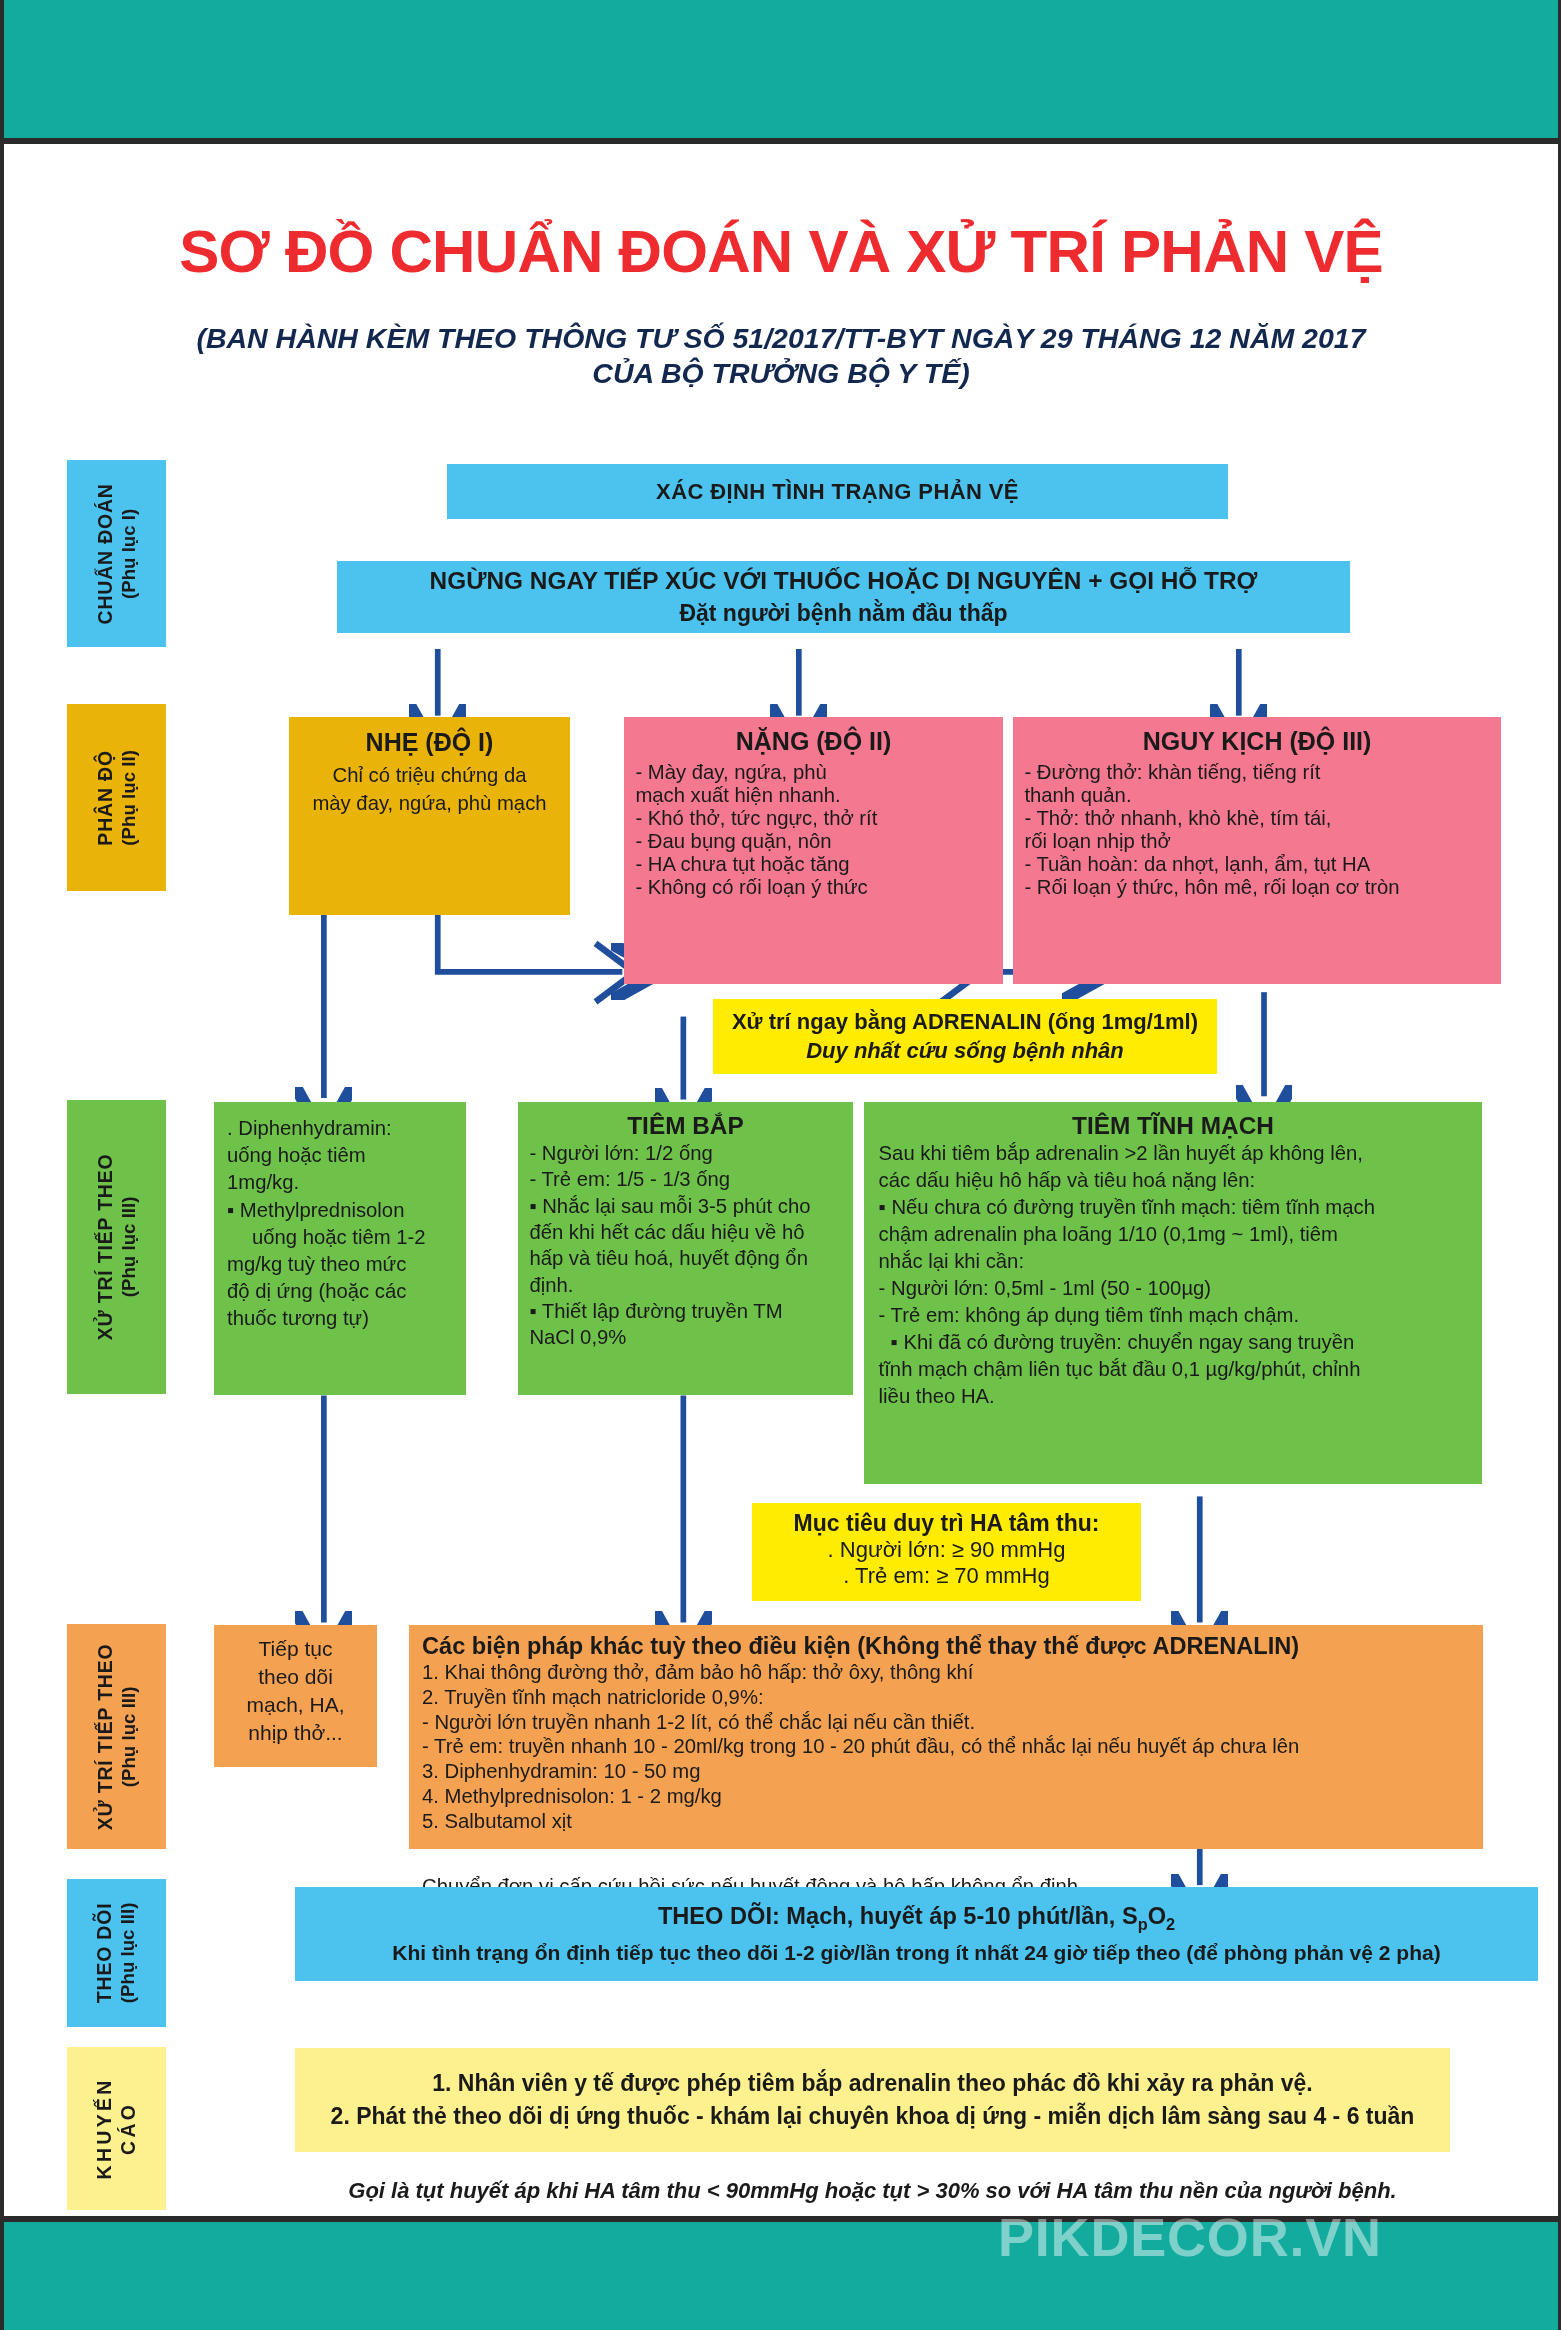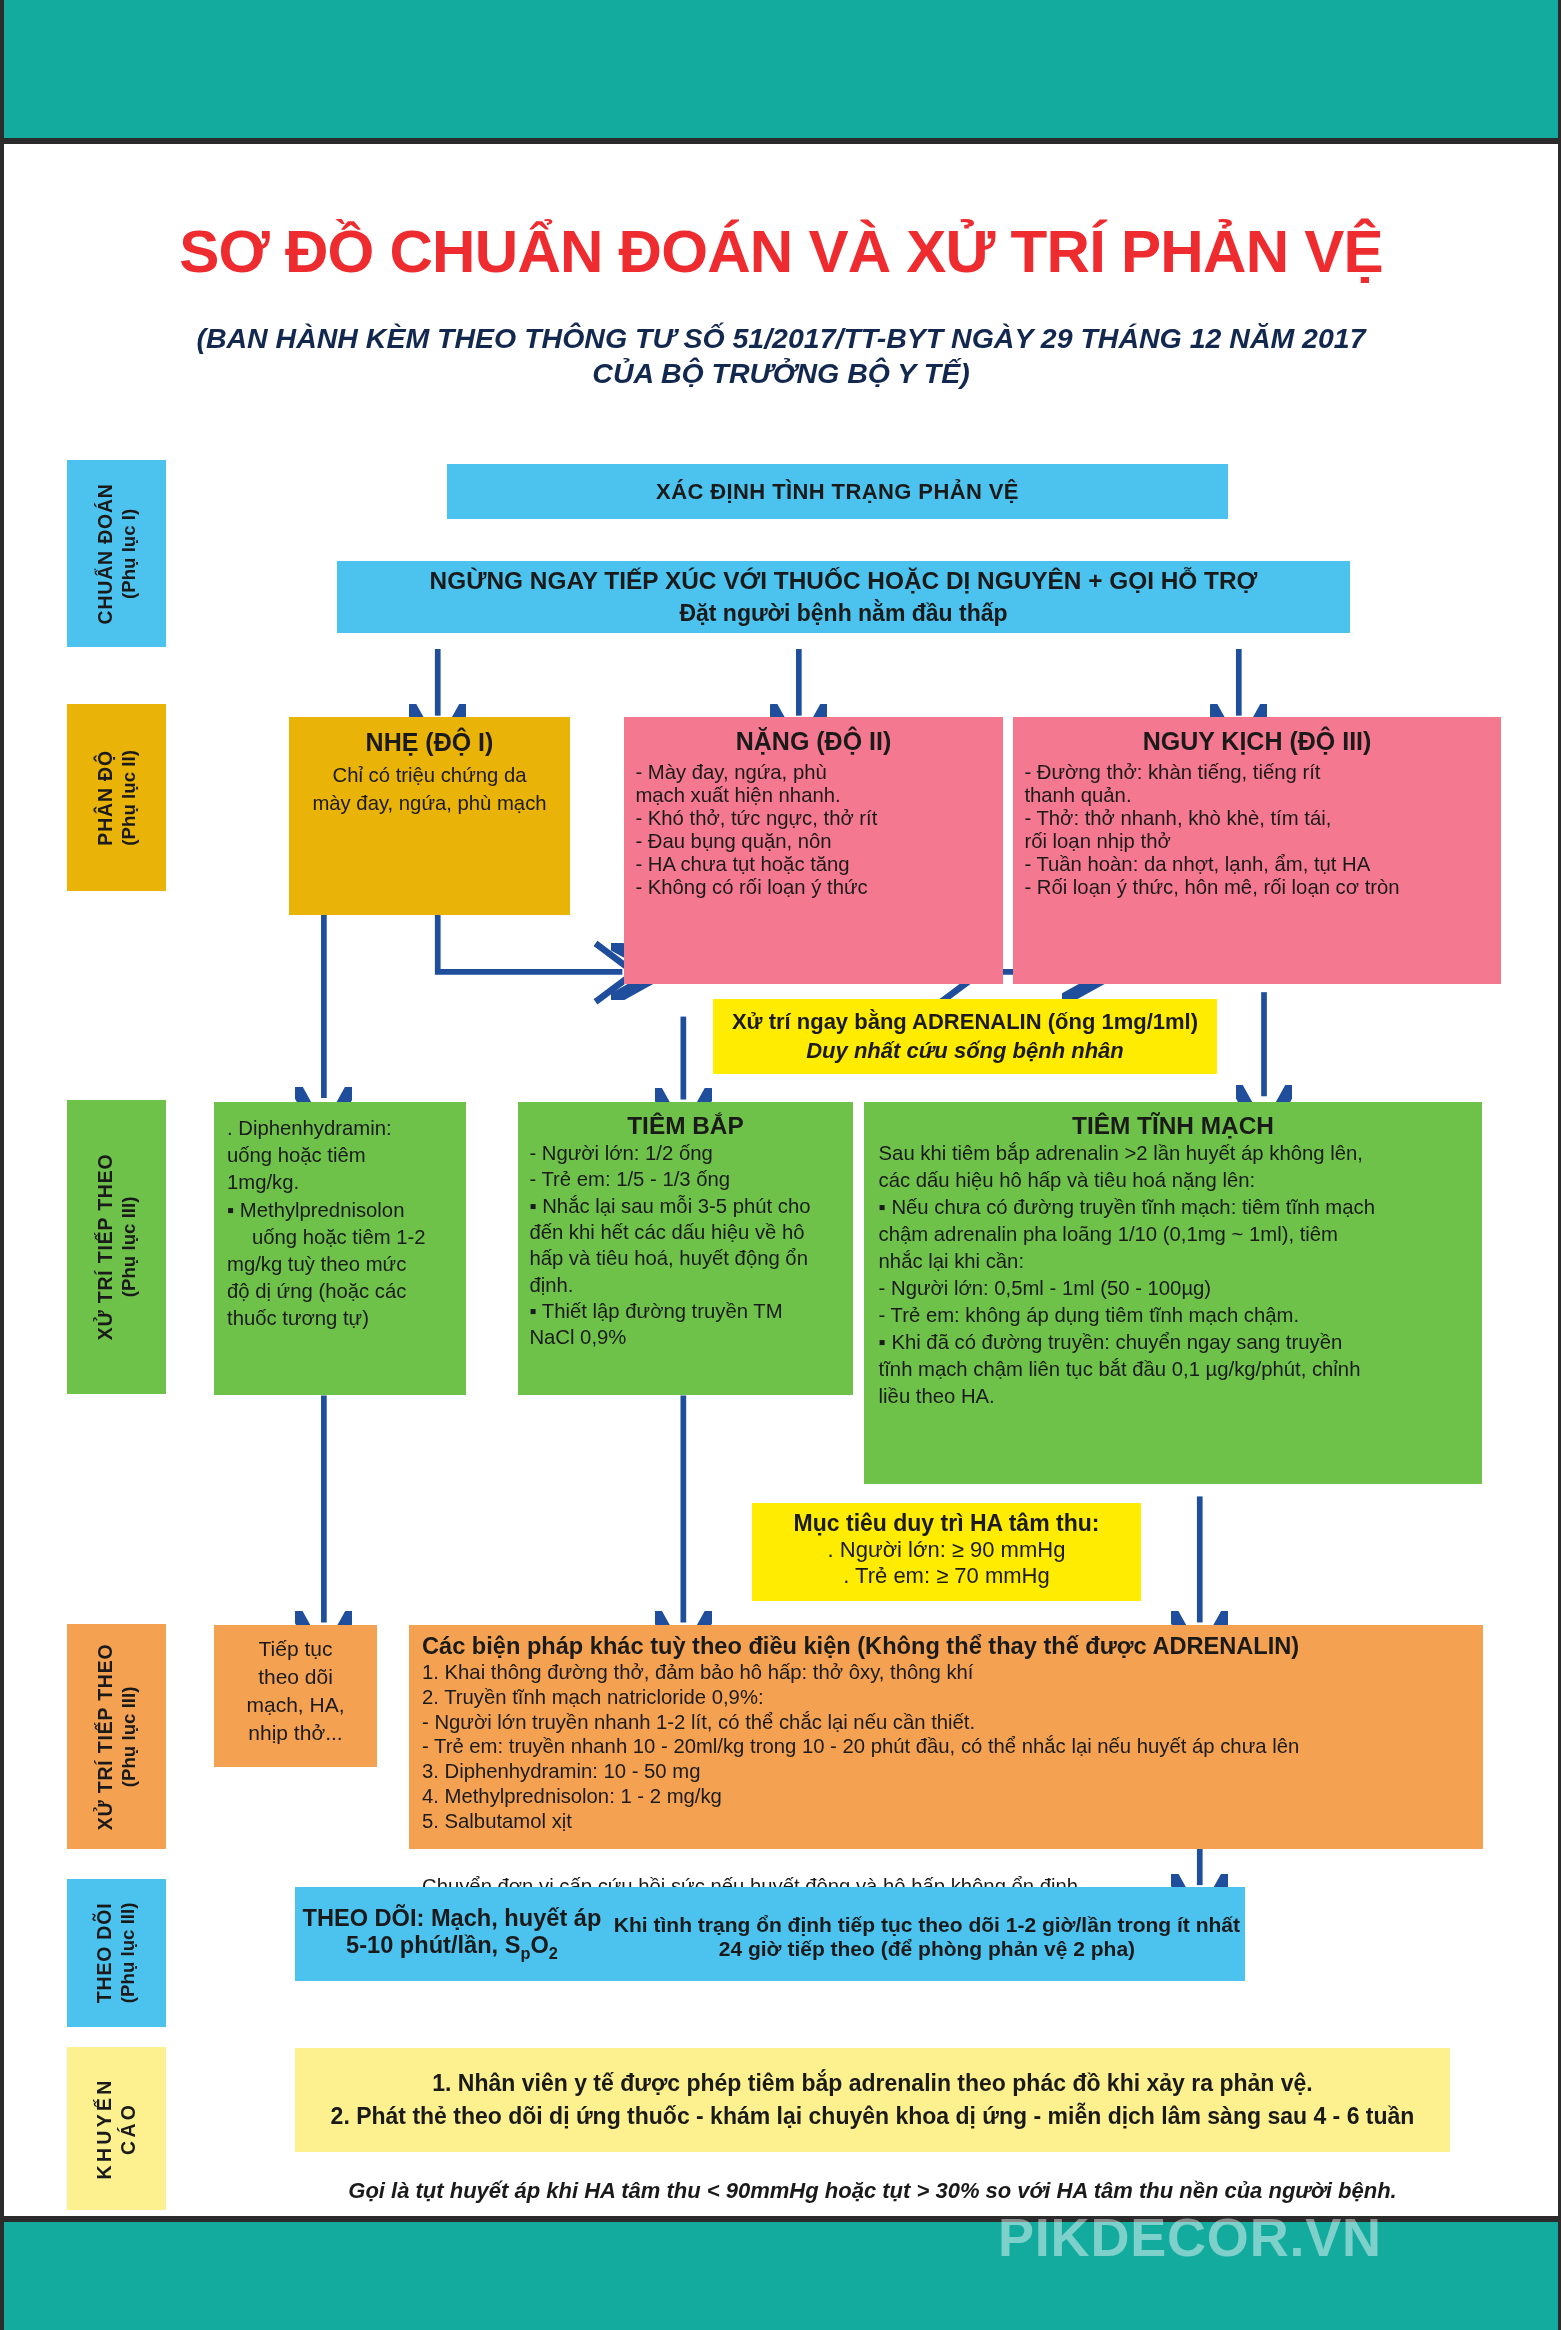--- a/index.html
+++ b/index.html
@@ -249,21 +249,21 @@
 
   <div class="box c-green" style="left:860px;top:1102px;width:618px;height:382px;padding:9.8px 14.6px 0;">
     <span class="hdr" style="font-size:24.4px;">TIÊM TĨNH MẠCH</span>
     <span class="bd" style="font-size:20.3px;line-height:1.33;">Sau khi tiêm bắp adrenalin &gt;2 lần huyết áp không lên,</span>
     <span class="bd" style="font-size:20.3px;line-height:1.33;">các dấu hiệu hô hấp và tiêu hoá nặng lên:</span>
     <span class="bd" style="font-size:20.3px;line-height:1.33;">▪ Nếu chưa có đường truyền tĩnh mạch: tiêm tĩnh mạch</span>
     <span class="bd" style="font-size:20.3px;line-height:1.33;">chậm adrenalin pha loãng 1/10 (0,1mg ~ 1ml), tiêm</span>
     <span class="bd" style="font-size:20.3px;line-height:1.33;">nhắc lại khi cần:</span>
     <span class="bd" style="font-size:20.3px;line-height:1.33;">- Người lớn: 0,5ml - 1ml (50 - 100µg)</span>
     <span class="bd" style="font-size:20.3px;line-height:1.33;">- Trẻ em: không áp dụng tiêm tĩnh mạch chậm.</span>
-    <span class="bd" style="font-size:20.3px;line-height:1.33;">▪ Khi đã có đường truyền: chuyển ngay sang truyền</span>
+    <span class="bd" style="font-size:20.3px;line-height:1.33;margin-left:12px;">▪ Khi đã có đường truyền: chuyển ngay sang truyền</span>
     <span class="bd" style="font-size:20.3px;line-height:1.33;">tĩnh mạch chậm liên tục bắt đầu 0,1 µg/kg/phút, chỉnh</span>
     <span class="bd" style="font-size:20.3px;line-height:1.33;">liều theo HA.</span>
   </div>
 
   <div class="box c-yellow" style="left:748px;top:1503px;width:389px;height:98px;padding:6.5px 8.1px 0;">
     <span class="hdr" style="font-size:23px;">Mục tiêu duy trì HA tâm thu:</span>
     <span class="bd" style="font-size:22px;text-align:center;">. Người lớn: ≥ 90 mmHg</span>
     <span class="bd" style="font-size:22px;text-align:center;">. Trẻ em: ≥ 70 mmHg</span>
   </div>
 
@@ -279,21 +279,21 @@
     <span class="bd" style="font-size:20.3px;line-height:1.22;">1. Khai thông đường thở, đảm bảo hô hấp: thở ôxy, thông khí</span>
     <span class="bd" style="font-size:20.3px;line-height:1.22;">2. Truyền tĩnh mạch natricloride 0,9%:</span>
     <span class="bd" style="font-size:20.3px;line-height:1.22;">- Người lớn truyền nhanh 1-2 lít, có thể chắc lại nếu cần thiết.</span>
     <span class="bd" style="font-size:20.3px;line-height:1.22;">- Trẻ em: truyền nhanh 10 - 20ml/kg trong 10 - 20 phút đầu, có thể nhắc lại nếu huyết áp chưa lên</span>
     <span class="bd" style="font-size:20.3px;line-height:1.22;">3. Diphenhydramin: 10 - 50 mg</span>
     <span class="bd" style="font-size:20.3px;line-height:1.22;">4. Methylprednisolon: 1 - 2 mg/kg</span>
     <span class="bd" style="font-size:20.3px;line-height:1.22;">5. Salbutamol xịt</span>
     <span class="bd" style="font-size:20.3px;line-height:1.22;margin-top:41px;">Chuyển đơn vị cấp cứu hồi sức nếu huyết động và hô hấp không ổn định</span>
   </div>
 
-  <div class="box c-blue" style="left:291px;top:1887px;width:950px;height:94px;display:flex;flex-direction:row;align-items:center;justify-content:center;">
+  <div class="box c-blue" style="left:291px;top:1887px;width:1243px;height:94px;display:flex;flex-direction:column;align-items:center;justify-content:center;">
     <span class="hdr" style="font-size:23.6px;"><span>THEO DÕI: Mạch, huyết áp 5-10 phút/lần, S</span><sub style="font-size:16.3px;">p</sub><span>O</span><sub style="font-size:16.3px;">2</sub></span>
     <span class="hdr" style="font-size:21px;margin-top:6.5px;">Khi tình trạng ổn định tiếp tục theo dõi 1-2 giờ/lần trong ít nhất 24 giờ tiếp theo (để phòng phản vệ 2 pha)</span>
   </div>
 
   <div class="box c-yellow-l" style="left:291px;top:2048px;width:1155px;height:104px;display:flex;flex-direction:column;align-items:center;justify-content:center;">
     <span class="hdr" style="font-size:23px;">1. Nhân viên y tế được phép tiêm bắp adrenalin theo phác đồ khi xảy ra phản vệ.</span>
     <span class="hdr" style="font-size:23px;margin-top:6.5px;">2. Phát thẻ theo dõi dị ứng thuốc - khám lại chuyên khoa dị ứng - miễn dịch lâm sàng sau 4 - 6 tuần</span>
   </div>
 
   <div class="box" style="left:291px;top:2170px;width:1155px;height:41px;display:flex;align-items:center;justify-content:center;">

